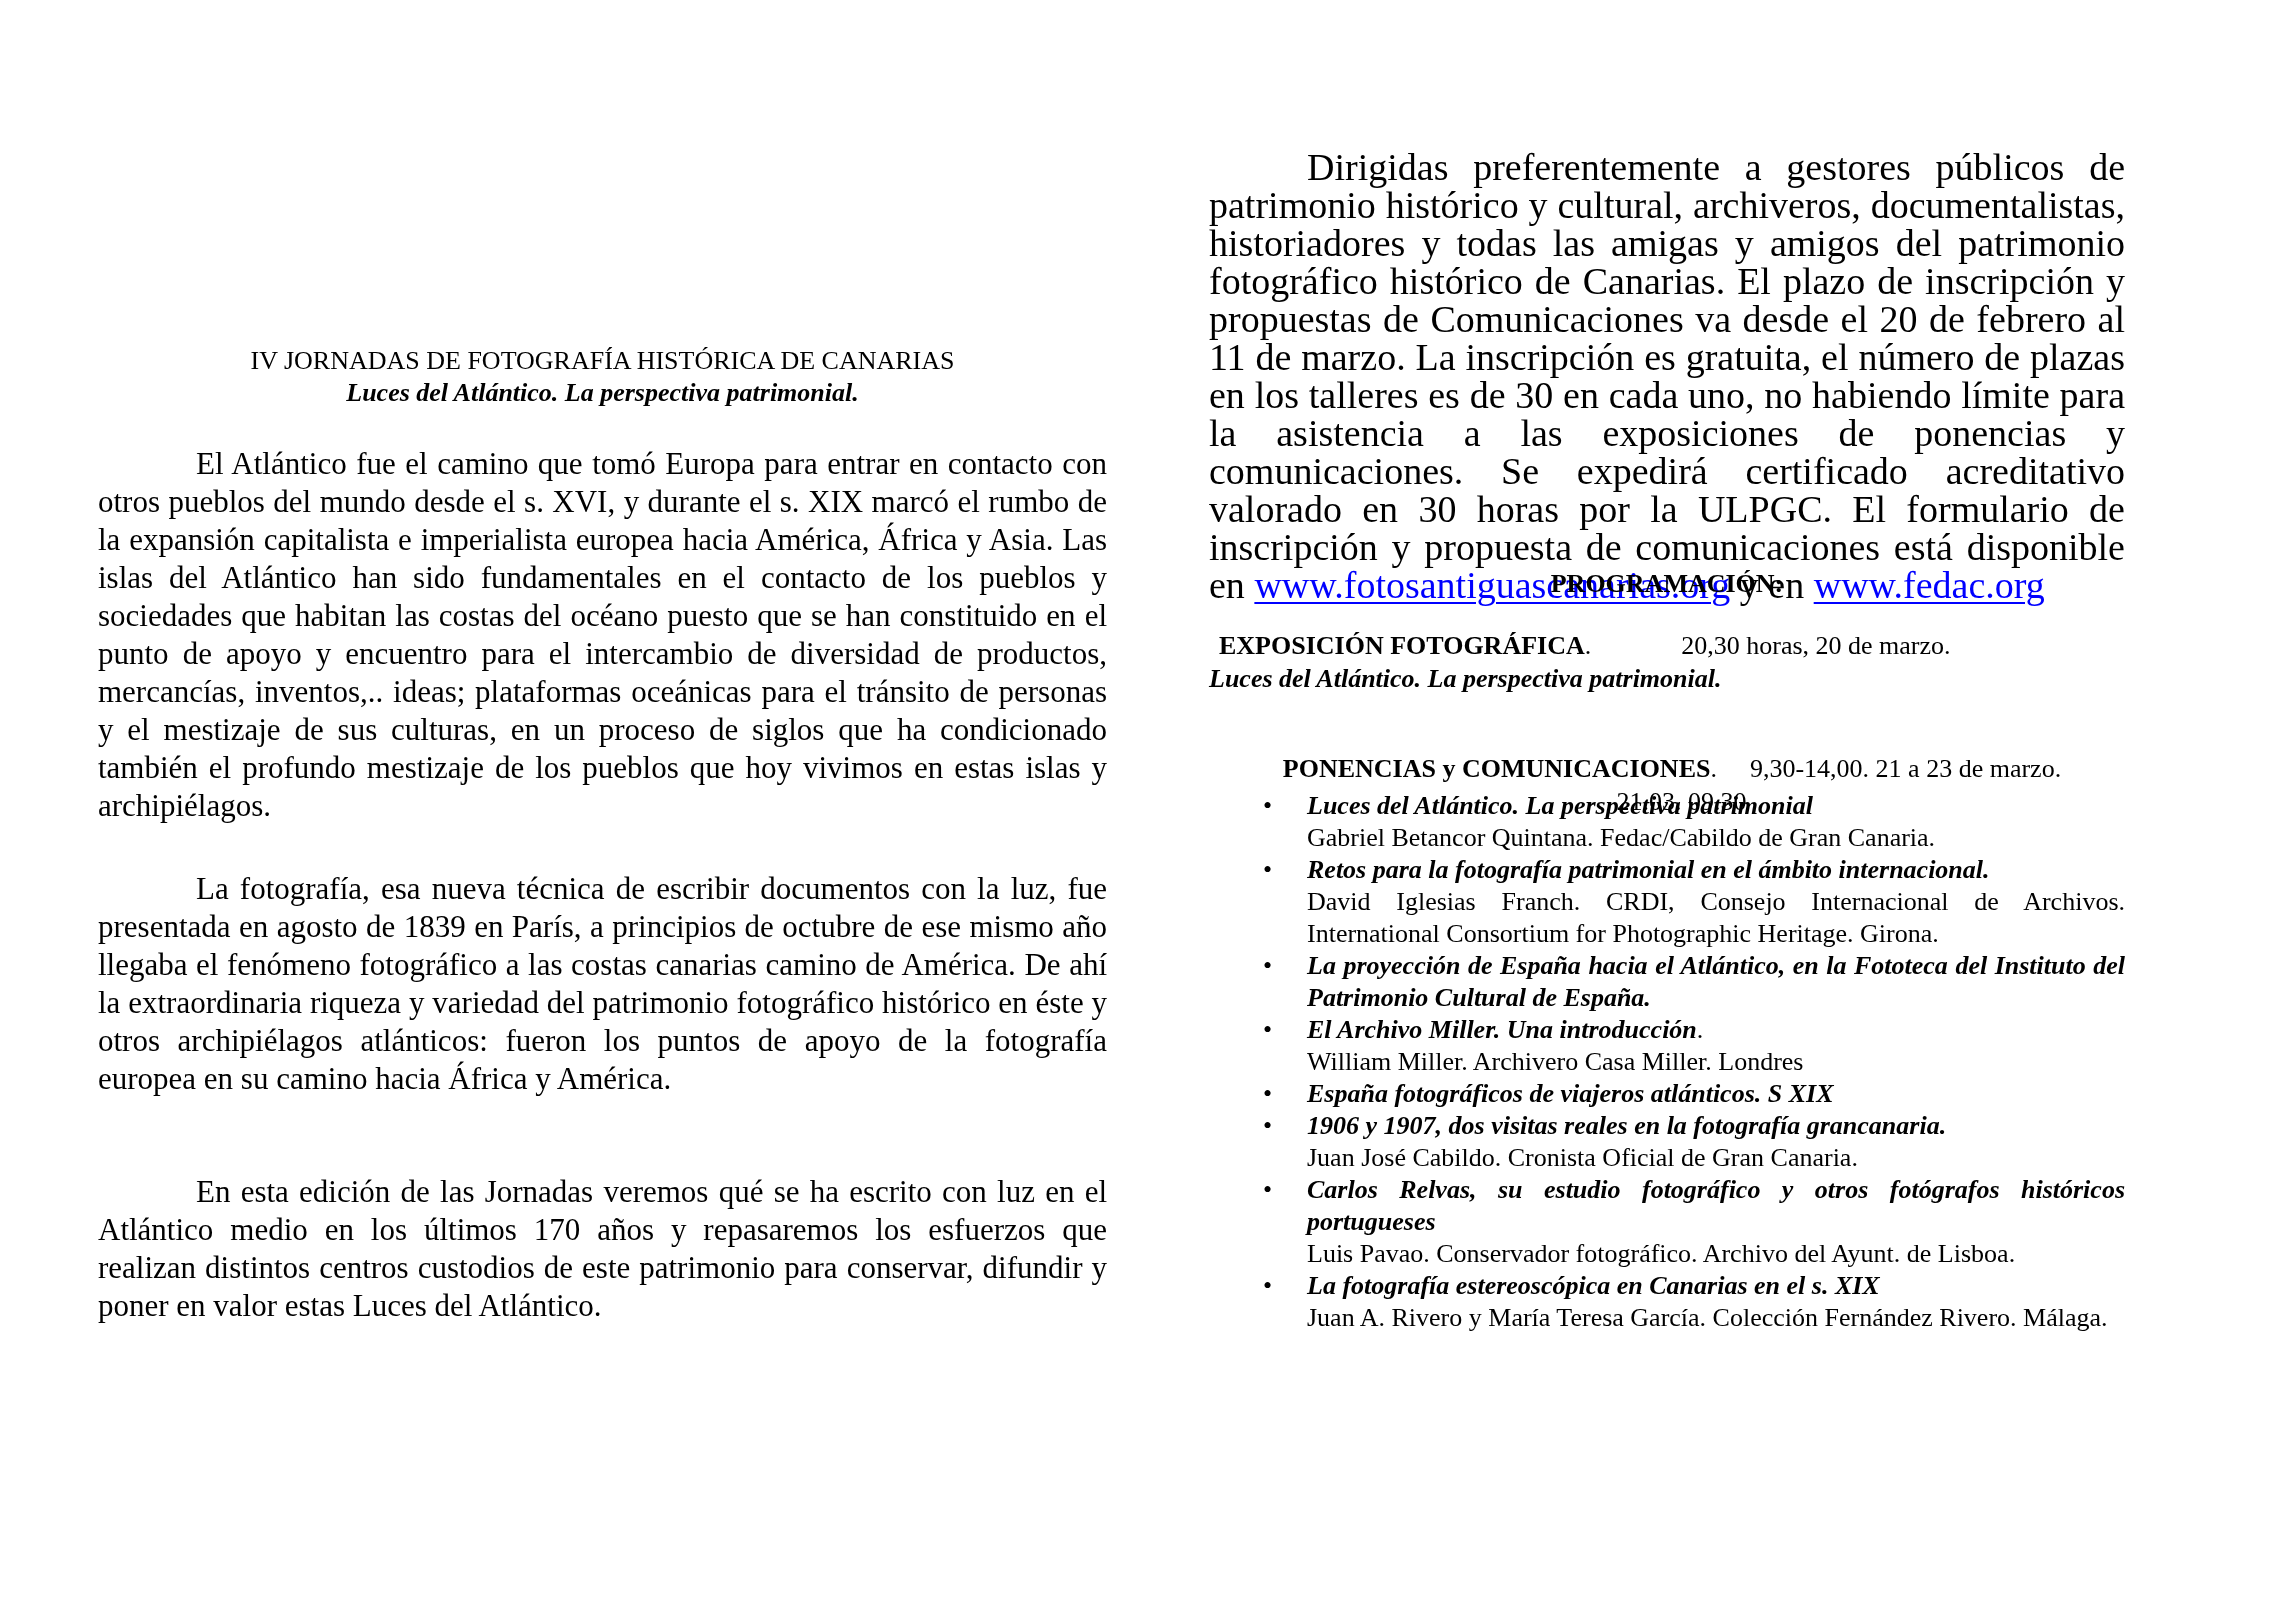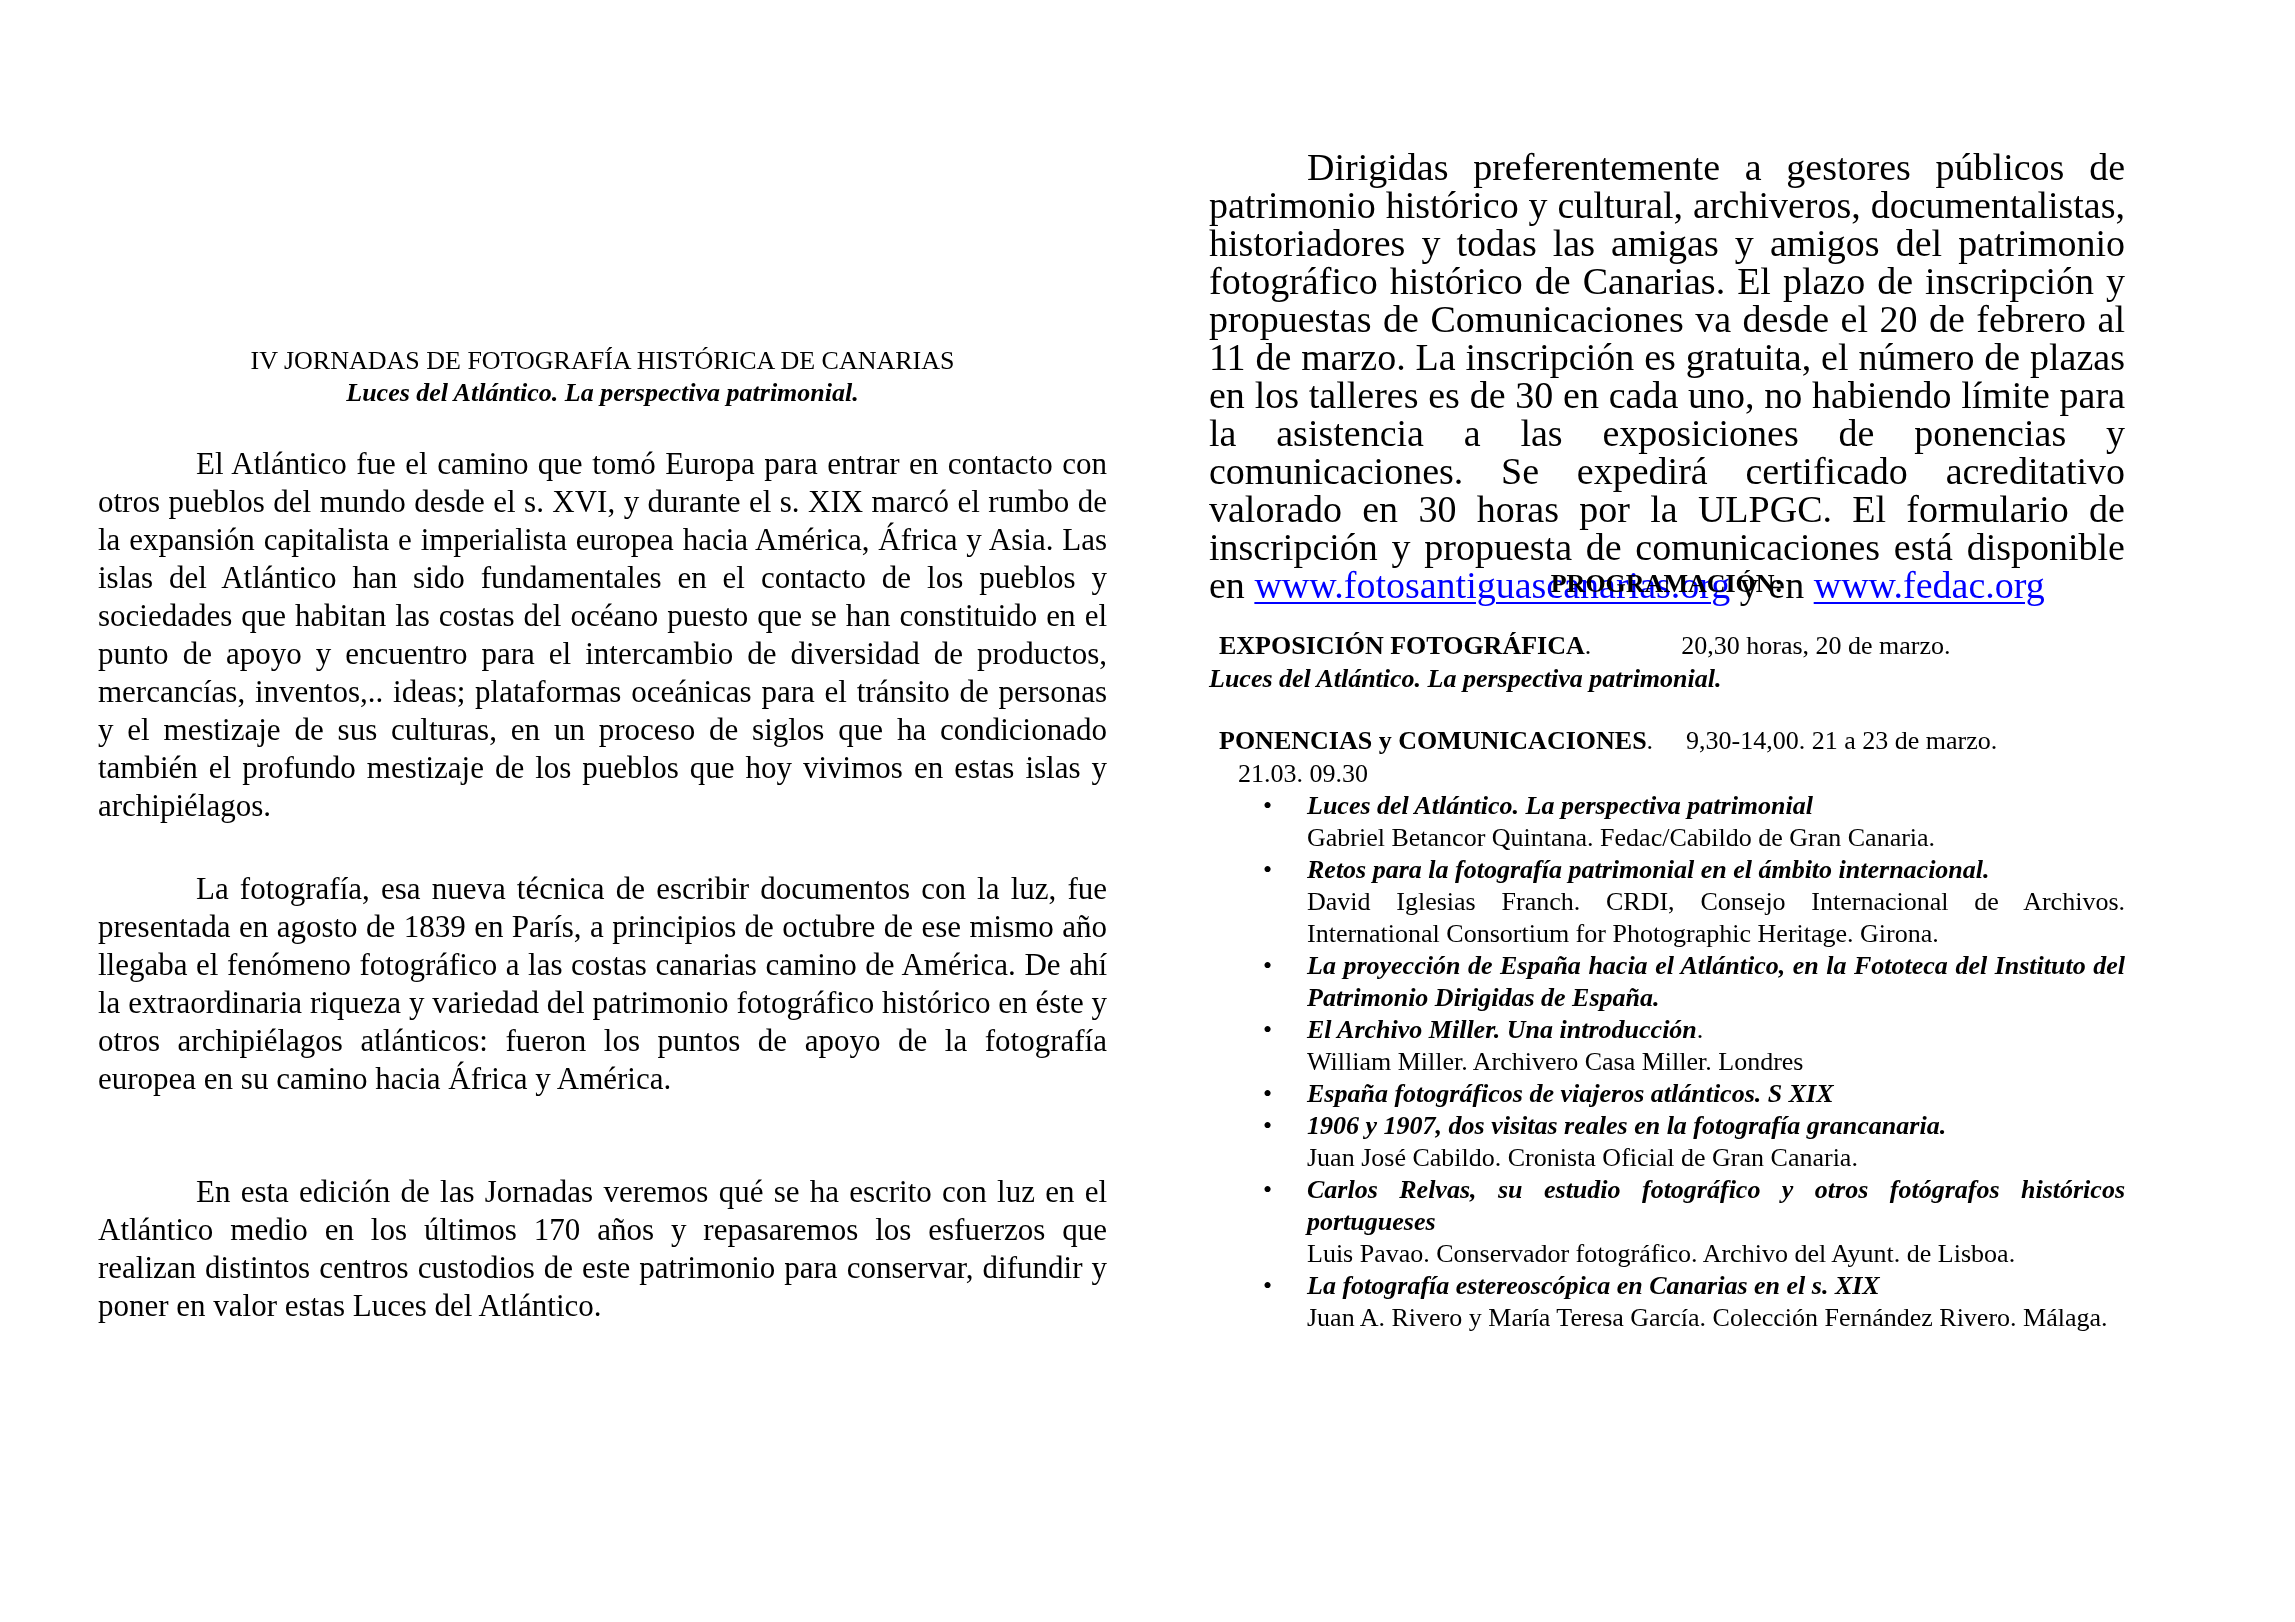--- a/index.html
+++ b/index.html
@@ -89,21 +89,21 @@
     font-weight: bold;
   }
   .prog-block {
     position: absolute;
     left: 0;
     width: 916px;
     font-size: 26px;
     line-height: 33px;
   }
   #expo-block { top: 629px; }
-  #ponencias-block { top: 724px; }
+  #ponencias-block { top: 752px; text-align: center; }
   .bold { font-weight: bold; margin-left: 10px; }
   .bold-italic { font-weight: bold; font-style: italic; }
   .gap-expo { display: inline-block; width: 90px; }
   .gap-pon { display: inline-block; width: 33px; }
   .session-time {
     padding-left: 29px;
   }
   .talk-list {
     position: absolute;
     top: 790px;
@@ -175,21 +175,21 @@
       <span class="talk-title">Luces del Atlántico. La perspectiva patrimonial</span>
       <span class="talk-speaker">Gabriel Betancor Quintana. Fedac/Cabildo de Gran Canaria.</span>
     </li>
     <li class="talk-item">
       <span class="talk-bullet">•</span>
       <span class="talk-title">Retos para la fotografía patrimonial en el ámbito internacional.</span>
       <span class="talk-speaker">David Iglesias Franch. CRDI, Consejo Internacional de Archivos. International Consortium for Photographic Heritage. Girona.</span>
     </li>
     <li class="talk-item justify-full">
       <span class="talk-bullet">•</span>
-      <span class="talk-title">La proyección de España hacia el Atlántico, en la Fototeca del Instituto del Patrimonio Dirigidas de España.</span>
+      <span class="talk-title">La proyección de España hacia el Atlántico, en la Fototeca del Instituto del Patrimonio Cultural de España.</span>
     </li>
     <li class="talk-item">
       <span class="talk-bullet">•</span>
       <span class="talk-title"><span>El Archivo Miller. Una introducción</span><span style="font-weight:normal;font-style:normal;">.</span></span>
       <span class="talk-speaker">William Miller. Archivero Casa Miller. Londres</span>
     </li>
     <li class="talk-item">
       <span class="talk-bullet">•</span>
       <span class="talk-title">España fotográficos de viajeros atlánticos. S XIX</span>
     </li>

